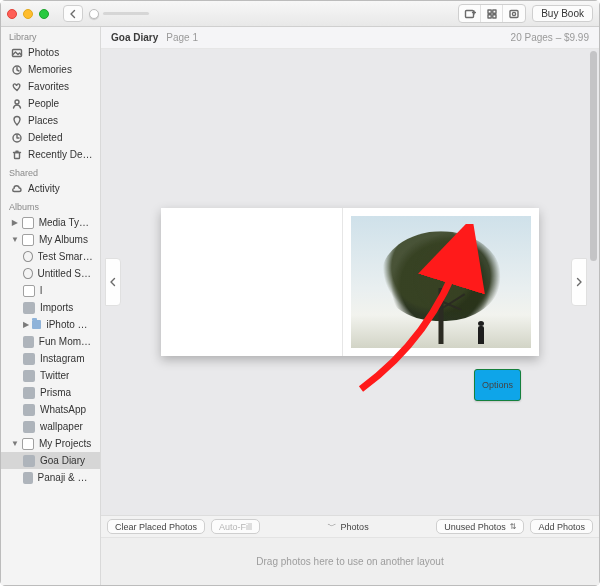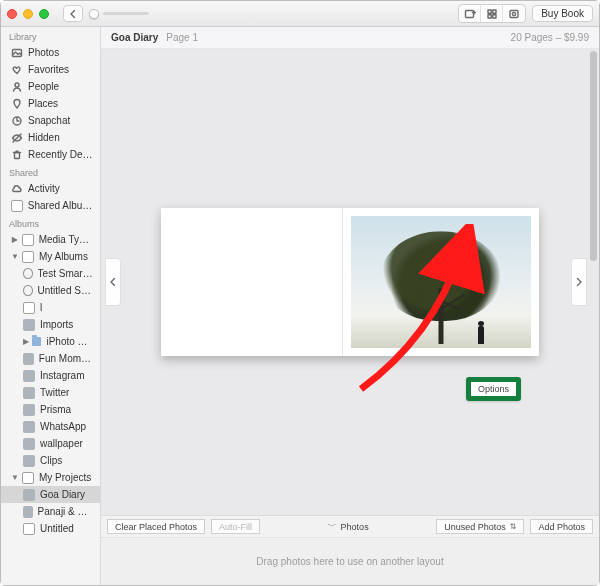--- a/index.html
+++ b/index.html
@@ -62,26 +62,26 @@
     background: radial-gradient(circle at 42% 40%, rgba(60,70,40,.9) 0 45%, transparent 55%),
                 radial-gradient(circle at 62% 50%, rgba(45,55,30,.9) 0 40%, transparent 52%),
                 radial-gradient(circle at 50% 60%, rgba(30,40,20,.92) 0 50%, transparent 62%);
     filter:contrast(1.05);}
   .trunk{ position:absolute; left:50%; bottom:4px; width:5px; height:56px; background:#2b2b22; transform:translateX(-50%);}
   .branch{ position:absolute; background:#2b2b22; height:2px; transform-origin:left center;}
   .b1{ left:50%; bottom:38px; width:28px; transform:rotate(-32deg);}
   .b2{ left:50%; bottom:46px; width:22px; transform:rotate(24deg) scaleX(-1); transform-origin:right center; left:auto; right:50%;}
   .person{ position:absolute; right:26%; bottom:4px; width:6px; height:18px; background:#1d1d1d; border-radius:2px 2px 0 0;}
   .person::before{ content:""; position:absolute; top:-5px; left:0; width:6px; height:5px; background:#1d1d1d; border-radius:50%;}
-  .options-pop{ position:absolute; right:78px; bottom:114px; background:#ffffff; border:5px solid #15803d; border-radius:3px; padding:2px 7px; font-size:9px; color:#444; box-shadow:0 1px 2px rgba(0,0,0,.15);}
+  .options-pop{ position:absolute; right:78px; bottom:114px; background:#0ea5e9; border:1px solid #15803d; border-radius:3px; padding:10px 7px; font-size:9px; color:#444; box-shadow:0 1px 2px rgba(0,0,0,.15);}
   .arrow { position:absolute; pointer-events:none; }
   .arrow svg{ display:block; }
   
   .bottom-bar{ height:22px; background:#f2f2f2; border-top:1px solid #ddd; display:flex; align-items:center; padding:0 6px; gap:6px; font-size:9px;}
-  .btn{ height:15px; padding:0 7px; border:1px solid #cfcfcf; border-radius:0; background:#fcfcfc; color:#444; display:flex; align-items:center; font-size:9px;}
+  .btn{ height:15px; padding:0 7px; border:1px solid #cfcfcf; border-radius:5px; background:#fcfcfc; color:#444; display:flex; align-items:center; font-size:9px;}
   .btn.disabled{ color:#b5b5b5; }
   .bottom-center{ flex:1; display:flex; justify-content:center; align-items:center; gap:4px; color:#444;}
   .drop-strip{ height:48px; background:#efefef; border-top:1px solid #e3e3e3; display:flex; align-items:center; justify-content:center; color:#9d9d9d; font-size:10px;}
   .sel-pop{ display:flex; align-items:center; gap:4px;}
   .sel-pop .caret{ font-size:8px; color:#666;}
   svg.ic{ width:12px; height:12px; display:block;}
   svg.ic path, svg.ic rect, svg.ic circle, svg.ic line, svg.ic polyline{ stroke:#6a6a6a; stroke-width:1.4; fill:none; stroke-linecap:round; stroke-linejoin:round;}
 </style>
 </head>
 <body>
@@ -142,20 +142,29 @@
             <svg class="ic" viewBox="0 0 12 12">
               <rect x="1.5" y="2.5" width="9" height="7" rx="1"></rect>
               <polyline points="1.5,8 4.5,5 7,7.5 8.5,6 10.5,8"></polyline>
             </svg>
           </span>
           <span class="lbl">Photos</span>
         </div>
       <div class="item">
           <span class="ico">
             <svg class="ic" viewBox="0 0 12 12">
+              <circle cx="6" cy="6" r="4"></circle>
+              <polyline points="6,3.5 6,6 8,7"></polyline>
+            </svg>
+          </span>
+          <span class="lbl">Memories</span>
+        </div>
+      <div class="item">
+          <span class="ico">
+            <svg class="ic" viewBox="0 0 12 12">
               <path d="M6 9.5C3 7.2 1.8 5.6 2.3 4c.4-1.3 2.2-1.6 3 .1.1.2.4.2.5 0 .8-1.7 2.6-1.4 3-.1.5 1.6-.7 3.2-2.8 5.5z" fill="#6a6a6a" stroke="none"></path>
             </svg>
           </span>
           <span class="lbl">Favorites</span>
         </div>
       <div class="item">
           <span class="ico">
             <svg class="ic" viewBox="0 0 12 12">
               <circle cx="6" cy="4" r="2" fill="#6a6a6a" stroke="none"></circle>
               <path d="M2.5 10c.5-2 2-3 3.5-3s3 1 3.5 3" fill="#6a6a6a" stroke="none"></path>
@@ -171,30 +180,21 @@
           </span>
           <span class="lbl">Places</span>
         </div>
       <div class="item">
           <span class="ico">
             <svg class="ic" viewBox="0 0 12 12">
               <circle cx="6" cy="6" r="4"></circle>
               <polyline points="6,3 6,6 8,6"></polyline>
             </svg>
           </span>
-          <span class="lbl">Snapchat</span>
-        </div>
-      <div class="item">
-          <span class="ico">
-            <svg class="ic" viewBox="0 0 12 12">
-              <path d="M1.5 6c1.3-2 2.8-3 4.5-3s3.2 1 4.5 3c-1.3 2-2.8 3-4.5 3S2.8 8 1.5 6z"></path>
-              <line x1="2" y1="10" x2="10" y2="2"></line>
-            </svg>
-          </span>
-          <span class="lbl">Hidden</span>
+          <span class="lbl">Deleted</span>
         </div>
       <div class="item">
           <span class="ico">
             <svg class="ic" viewBox="0 0 12 12">
               <rect x="3.5" y="3.5" width="5" height="6" rx="0.8"></rect>
               <line x1="2.5" y1="3.5" x2="9.5" y2="3.5"></line>
               <line x1="5" y1="2.2" x2="7" y2="2.2"></line>
             </svg>
           </span>
           <span class="lbl">Recently Deleted</span>
@@ -202,24 +202,20 @@
 
       <div class="sec-header">Shared</div>
       <div class="item">
           <span class="ico">
             <svg class="ic" viewBox="0 0 12 12">
               <path d="M4 8.5h4.2c1 0 1.8-.8 1.8-1.8S9.2 5 8.2 5C8 3.7 6.9 2.8 5.6 2.8 4.1 2.8 3 4 3 5.4c-.8.2-1.3.9-1.3 1.6 0 .8.7 1.5 1.5 1.5H4z"></path>
             </svg>
           </span>
           <span class="lbl">Activity</span>
         </div>
-      <div class="item">
-          <span class="ico square"></span>
-          <span class="lbl">Shared Albums</span>
-        </div>
 
       <div class="sec-header">Albums</div>
       <div class="item">
           <span class="disc">▶</span>
           <span class="ico square"></span>
           <span class="lbl">Media Types</span>
         </div>
       <div class="item">
           <span class="disc">▼</span>
           <span class="ico square"></span>
@@ -263,41 +259,33 @@
           <span class="lbl">Prisma</span>
         </div>
       <div class="item indent">
           <span class="ico squareFill"></span>
           <span class="lbl">WhatsApp</span>
         </div>
       <div class="item indent">
           <span class="ico squareFill"></span>
           <span class="lbl">wallpaper</span>
         </div>
-      <div class="item indent">
-          <span class="ico squareFill"></span>
-          <span class="lbl">Clips</span>
-        </div>
 
       <div class="item">
           <span class="disc">▼</span>
           <span class="ico square"></span>
           <span class="lbl">My Projects</span>
         </div>
       <div class="item indent selected">
           <span class="ico squareFill"></span>
           <span class="lbl">Goa Diary</span>
         </div>
       <div class="item indent">
           <span class="ico squareFill"></span>
           <span class="lbl">Panaji &amp; Bard…</span>
-        </div>
-      <div class="item indent">
-          <span class="ico square"></span>
-          <span class="lbl">Untitled</span>
         </div>
     </div>
 
     <div class="main">
       <div class="info-bar">
         <div class="info-left">
           <span class="title">Goa Diary</span>
           <span class="page">Page 1</span>
         </div>
         <div class="info-right">20 Pages – $9.99</div>

